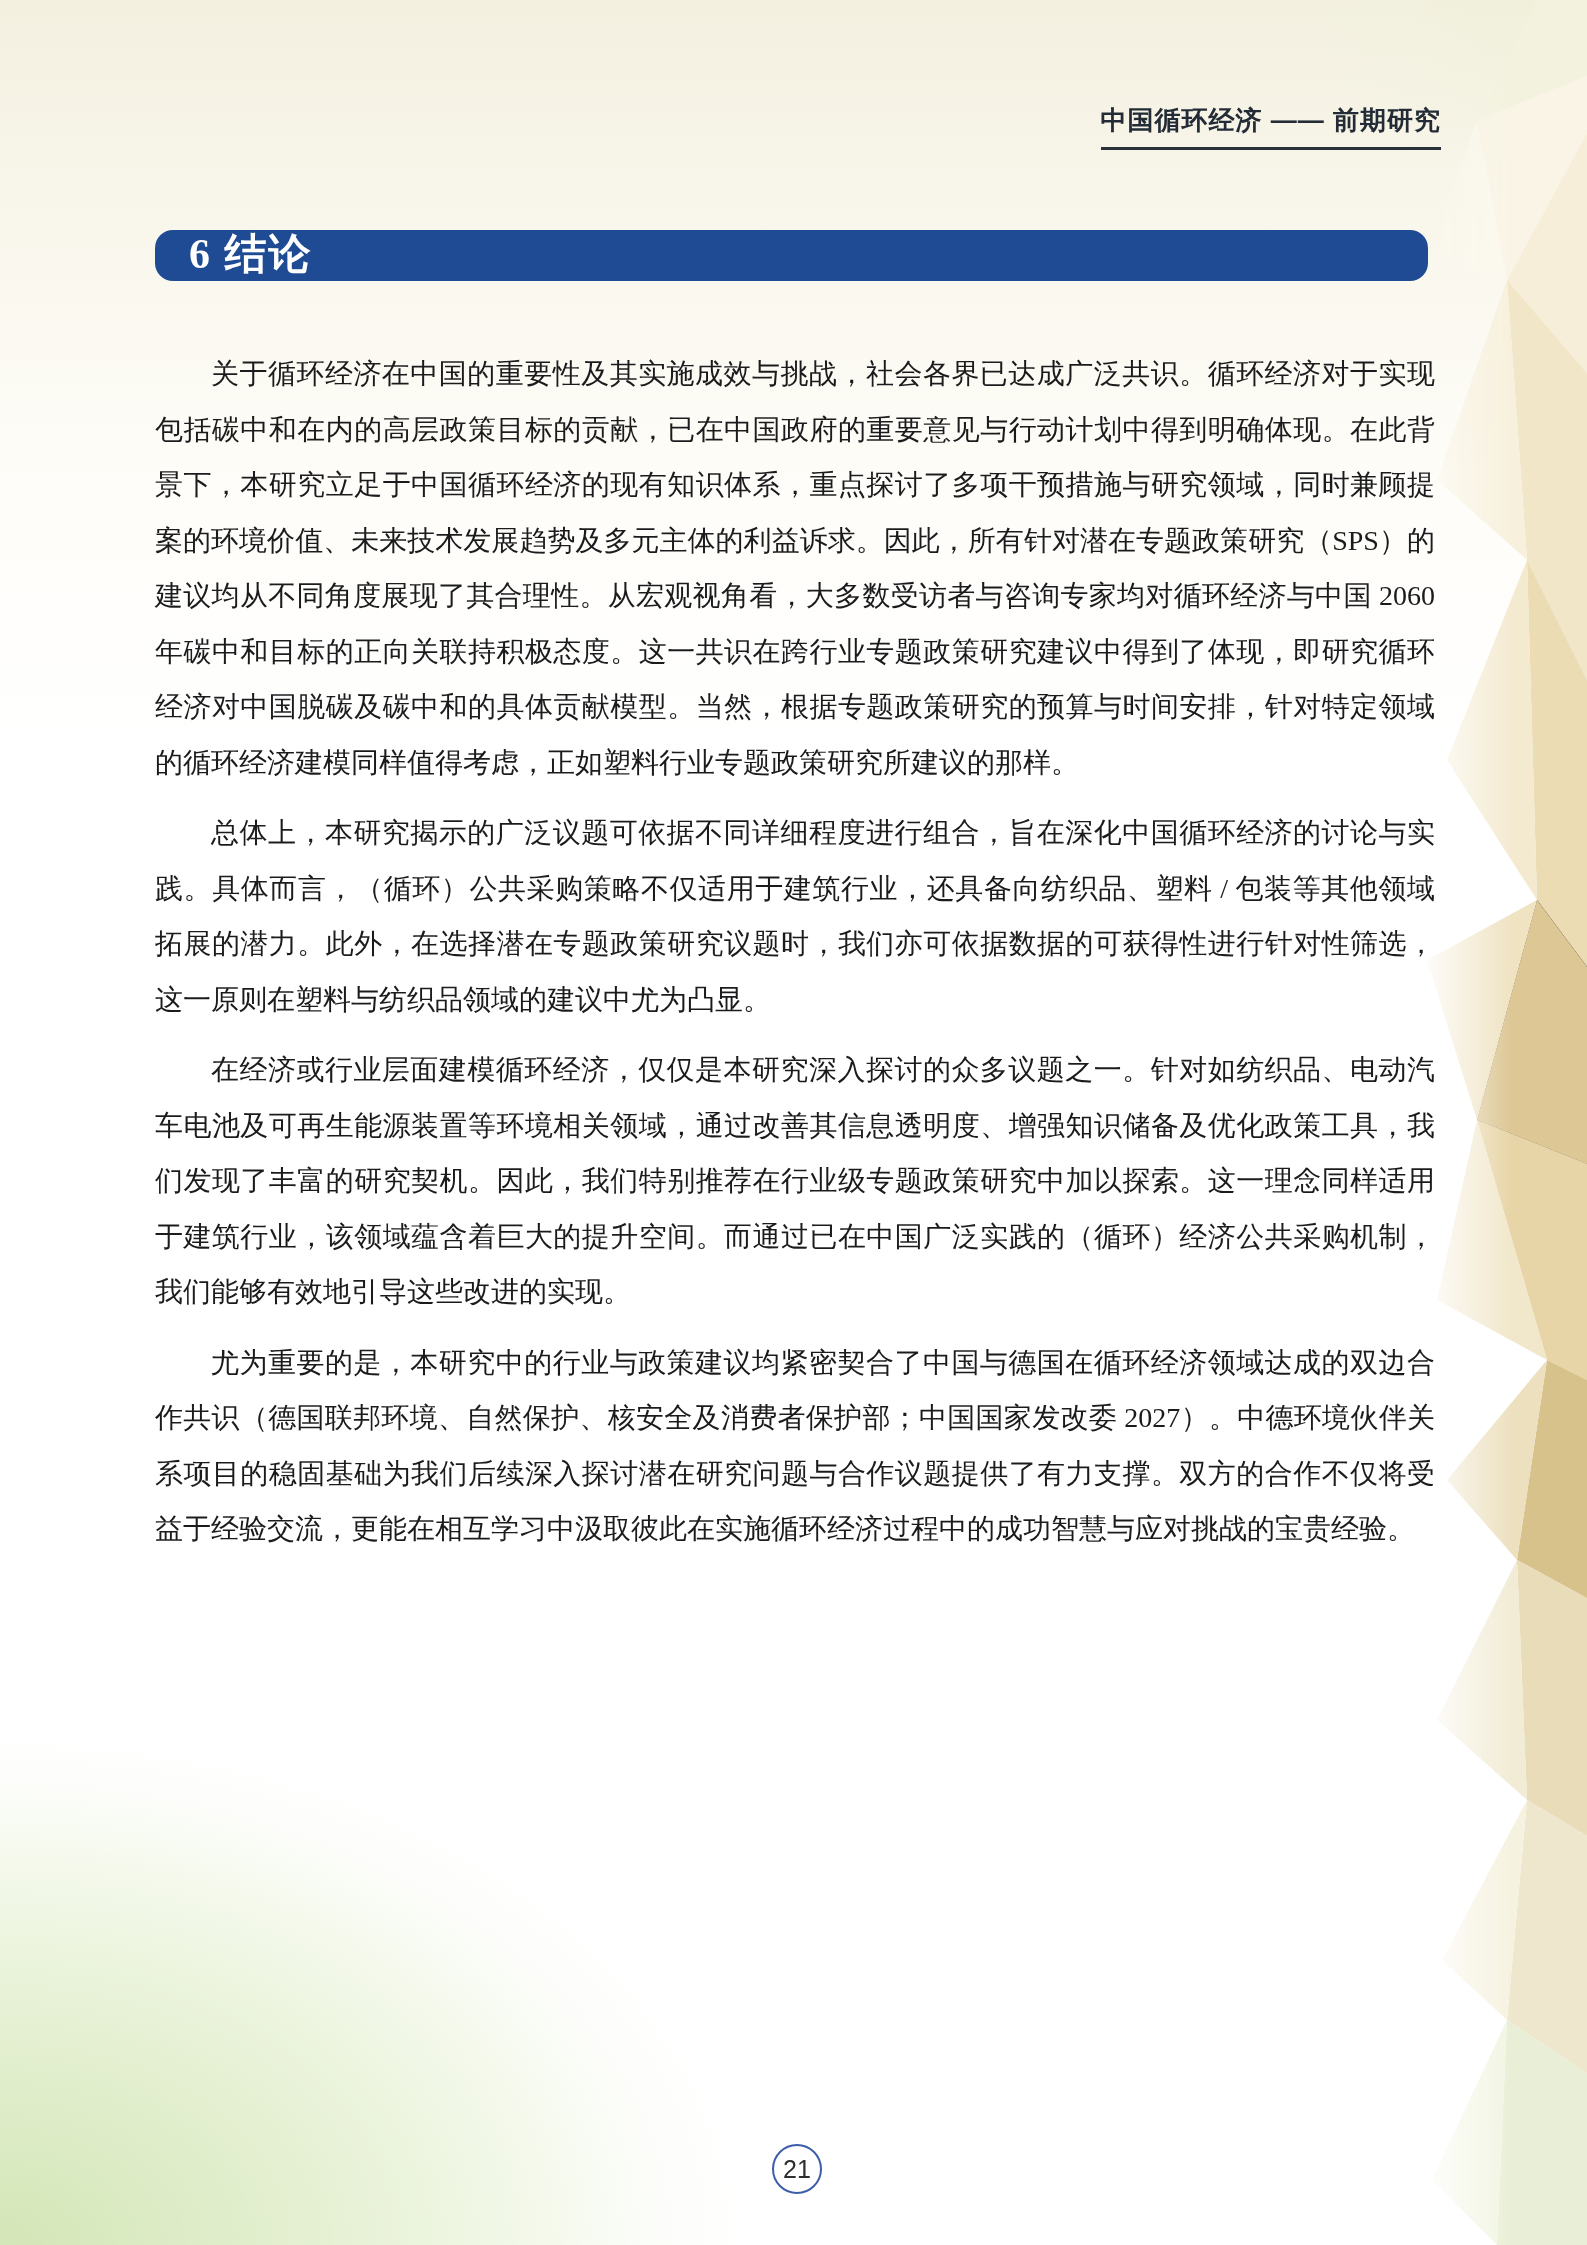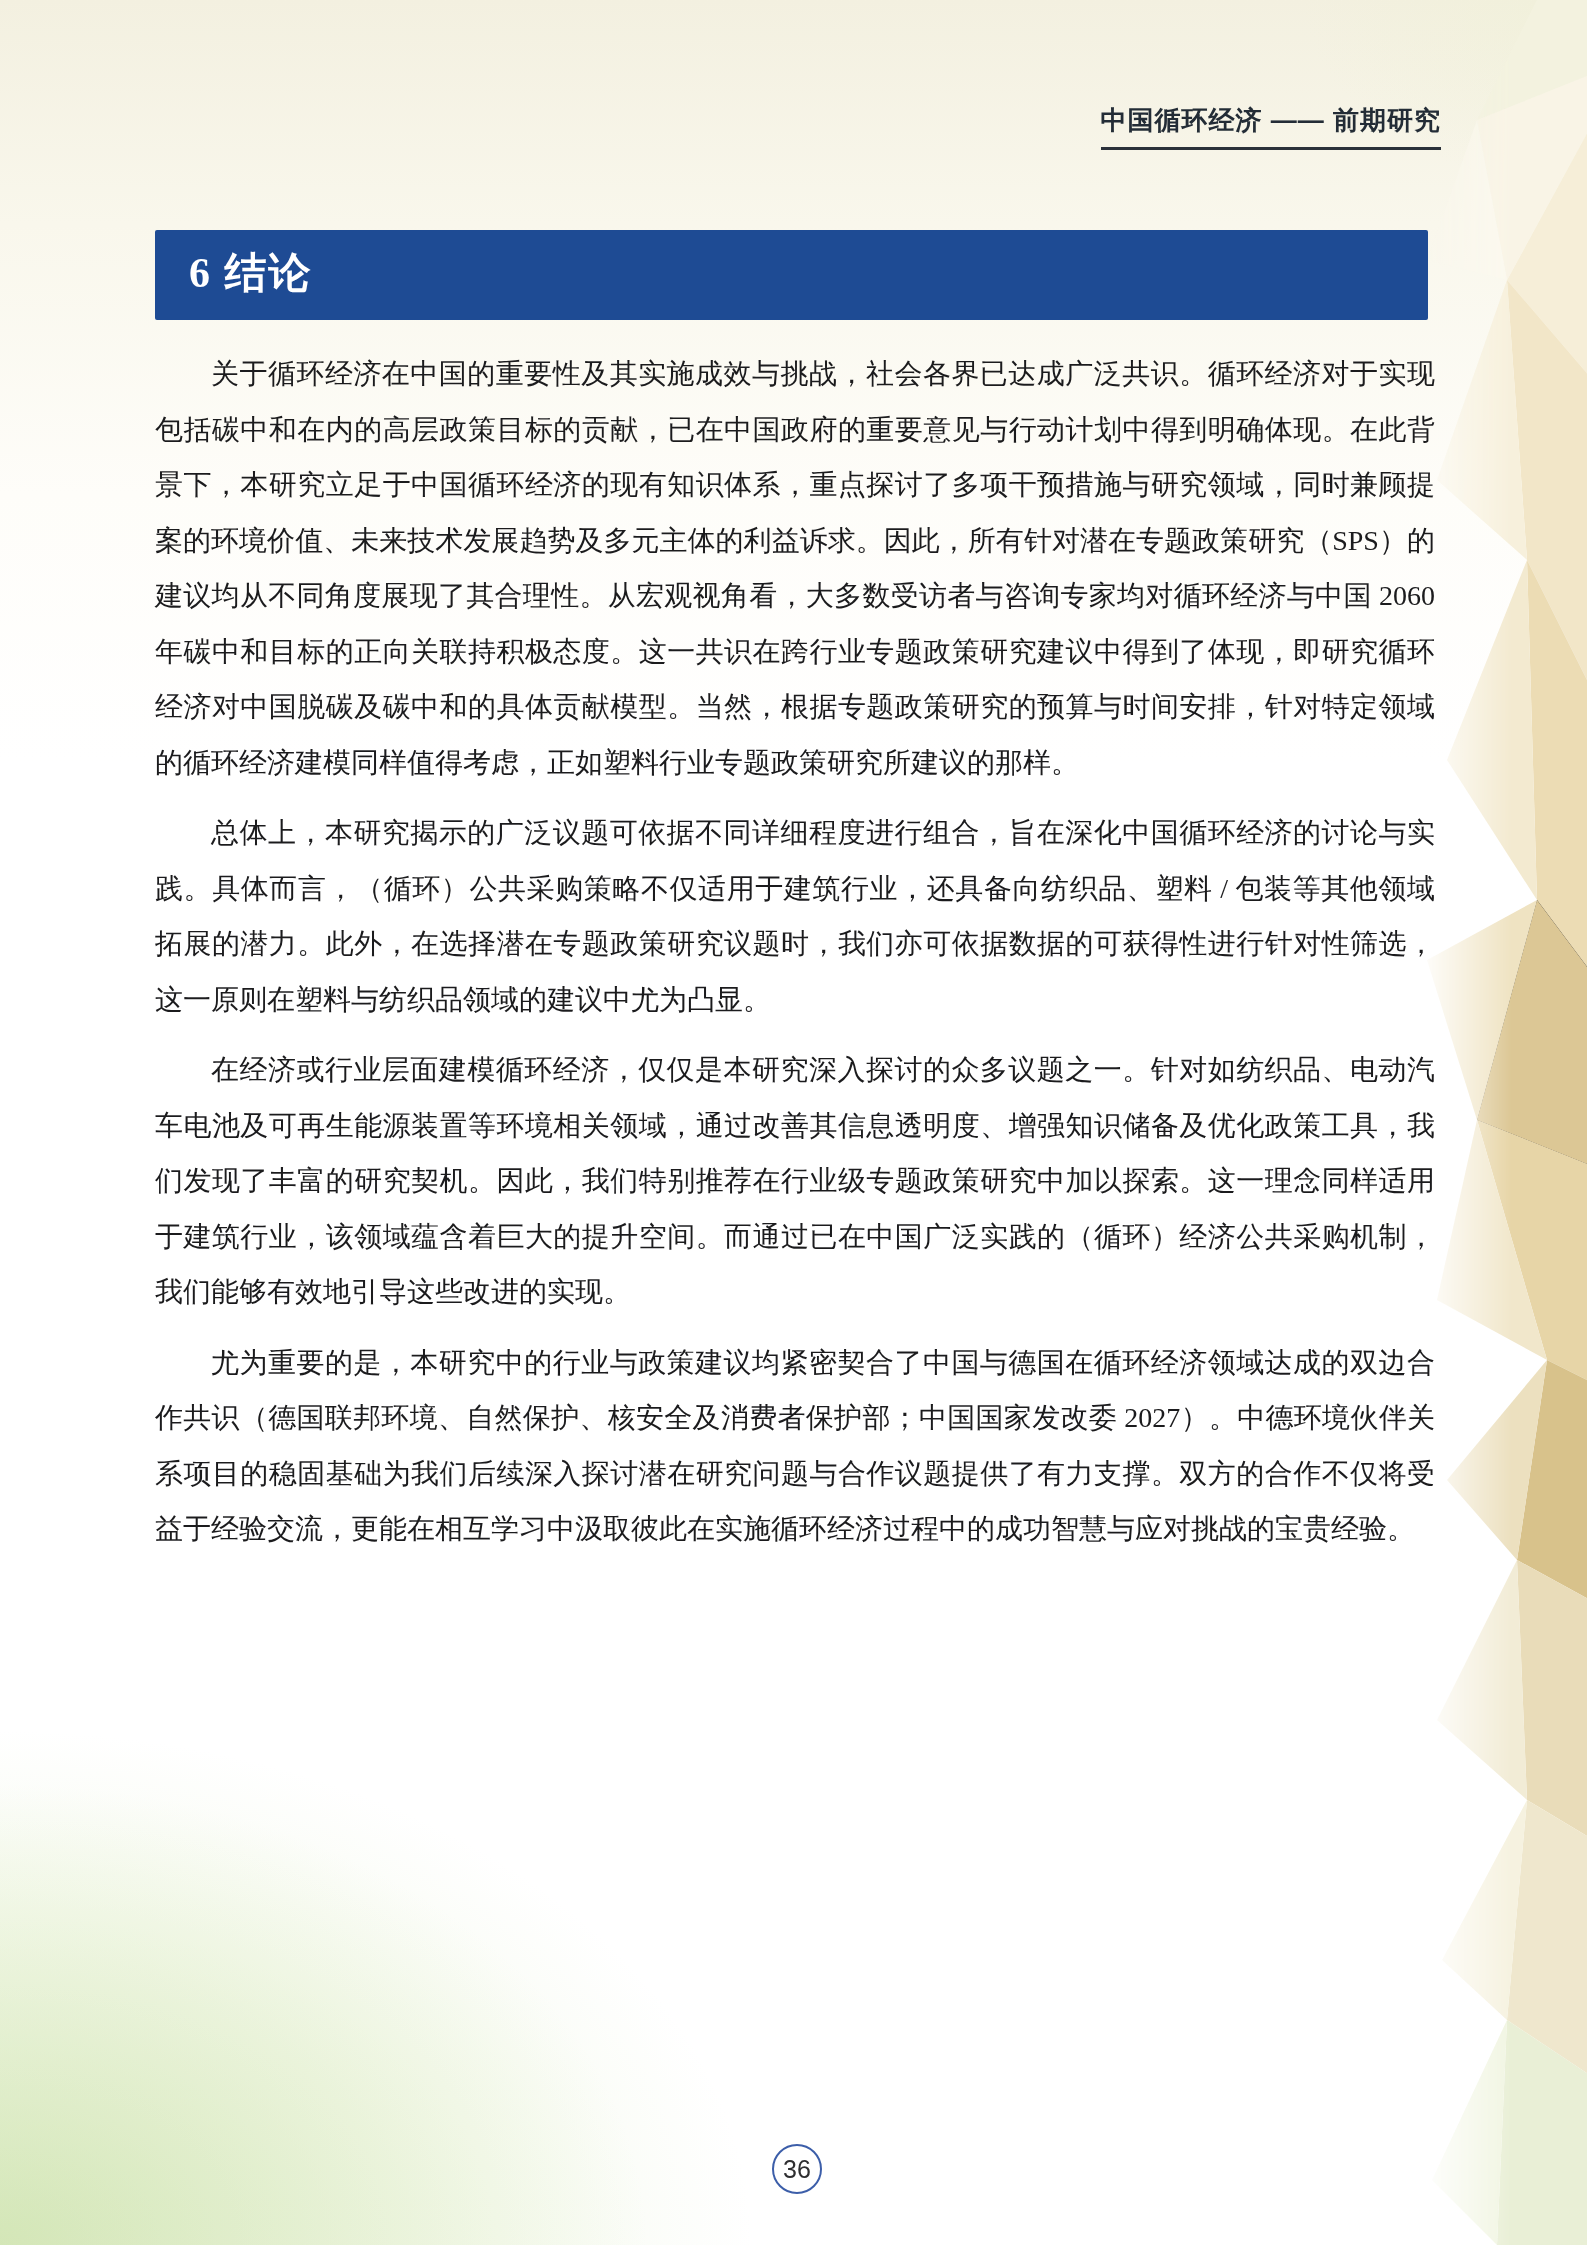--- a/index.html
+++ b/index.html
@@ -52,23 +52,23 @@
     padding-bottom:9px;
     border-bottom:3px solid #2b313a;
   }
 
   
   .section-banner{
     position:absolute;
     left:155px;
     top:230px;
     width:1273px;
-    height:90px;
+    height:51px;
     background:var(--banner-blue,#1e4b94);
-    border-radius:2px;
+    border-radius:18px;
     display:flex;
     align-items:center;
   }
   .section-banner .section-title{
     color:#ffffff;
     font-size:42px;
     font-weight:bold;
     padding-left:34px;
     letter-spacing:2px;
     line-height:1;
@@ -149,16 +149,16 @@
   </div>
 
   <div class="body-text">
     <p>关于循环经济在中国的重要性及其实施成效与挑战，社会各界已达成广泛共识。循环经济对于实现包括碳中和在内的高层政策目标的贡献，已在中国政府的重要意见与行动计划中得到明确体现。在此背景下，本研究立足于中国循环经济的现有知识体系，重点探讨了多项干预措施与研究领域，同时兼顾提案的环境价值、未来技术发展趋势及多元主体的利益诉求。因此，所有针对潜在专题政策研究（SPS）的建议均从不同角度展现了其合理性。从宏观视角看，大多数受访者与咨询专家均对循环经济与中国 2060 年碳中和目标的正向关联持积极态度。这一共识在跨行业专题政策研究建议中得到了体现，即研究循环经济对中国脱碳及碳中和的具体贡献模型。当然，根据专题政策研究的预算与时间安排，针对特定领域的循环经济建模同样值得考虑，正如塑料行业专题政策研究所建议的那样。</p>
     <p>总体上，本研究揭示的广泛议题可依据不同详细程度进行组合，旨在深化中国循环经济的讨论与实践。具体而言，（循环）公共采购策略不仅适用于建筑行业，还具备向纺织品、塑料 / 包装等其他领域拓展的潜力。此外，在选择潜在专题政策研究议题时，我们亦可依据数据的可获得性进行针对性筛选，这一原则在塑料与纺织品领域的建议中尤为凸显。</p>
     <p>在经济或行业层面建模循环经济，仅仅是本研究深入探讨的众多议题之一。针对如纺织品、电动汽车电池及可再生能源装置等环境相关领域，通过改善其信息透明度、增强知识储备及优化政策工具，我们发现了丰富的研究契机。因此，我们特别推荐在行业级专题政策研究中加以探索。这一理念同样适用于建筑行业，该领域蕴含着巨大的提升空间。而通过已在中国广泛实践的（循环）经济公共采购机制，我们能够有效地引导这些改进的实现。</p>
     <p>尤为重要的是，本研究中的行业与政策建议均紧密契合了中国与德国在循环经济领域达成的双边合作共识（德国联邦环境、自然保护、核安全及消费者保护部；中国国家发改委 2027）。中德环境伙伴关系项目的稳固基础为我们后续深入探讨潜在研究问题与合作议题提供了有力支撑。双方的合作不仅将受益于经验交流，更能在相互学习中汲取彼此在实施循环经济过程中的成功智慧与应对挑战的宝贵经验。</p>
   </div>
 
   <div class="page-number-badge">
-    <span>36</span>
+    <span>21</span>
   </div>
 
 </div>
 
 </body></html>

